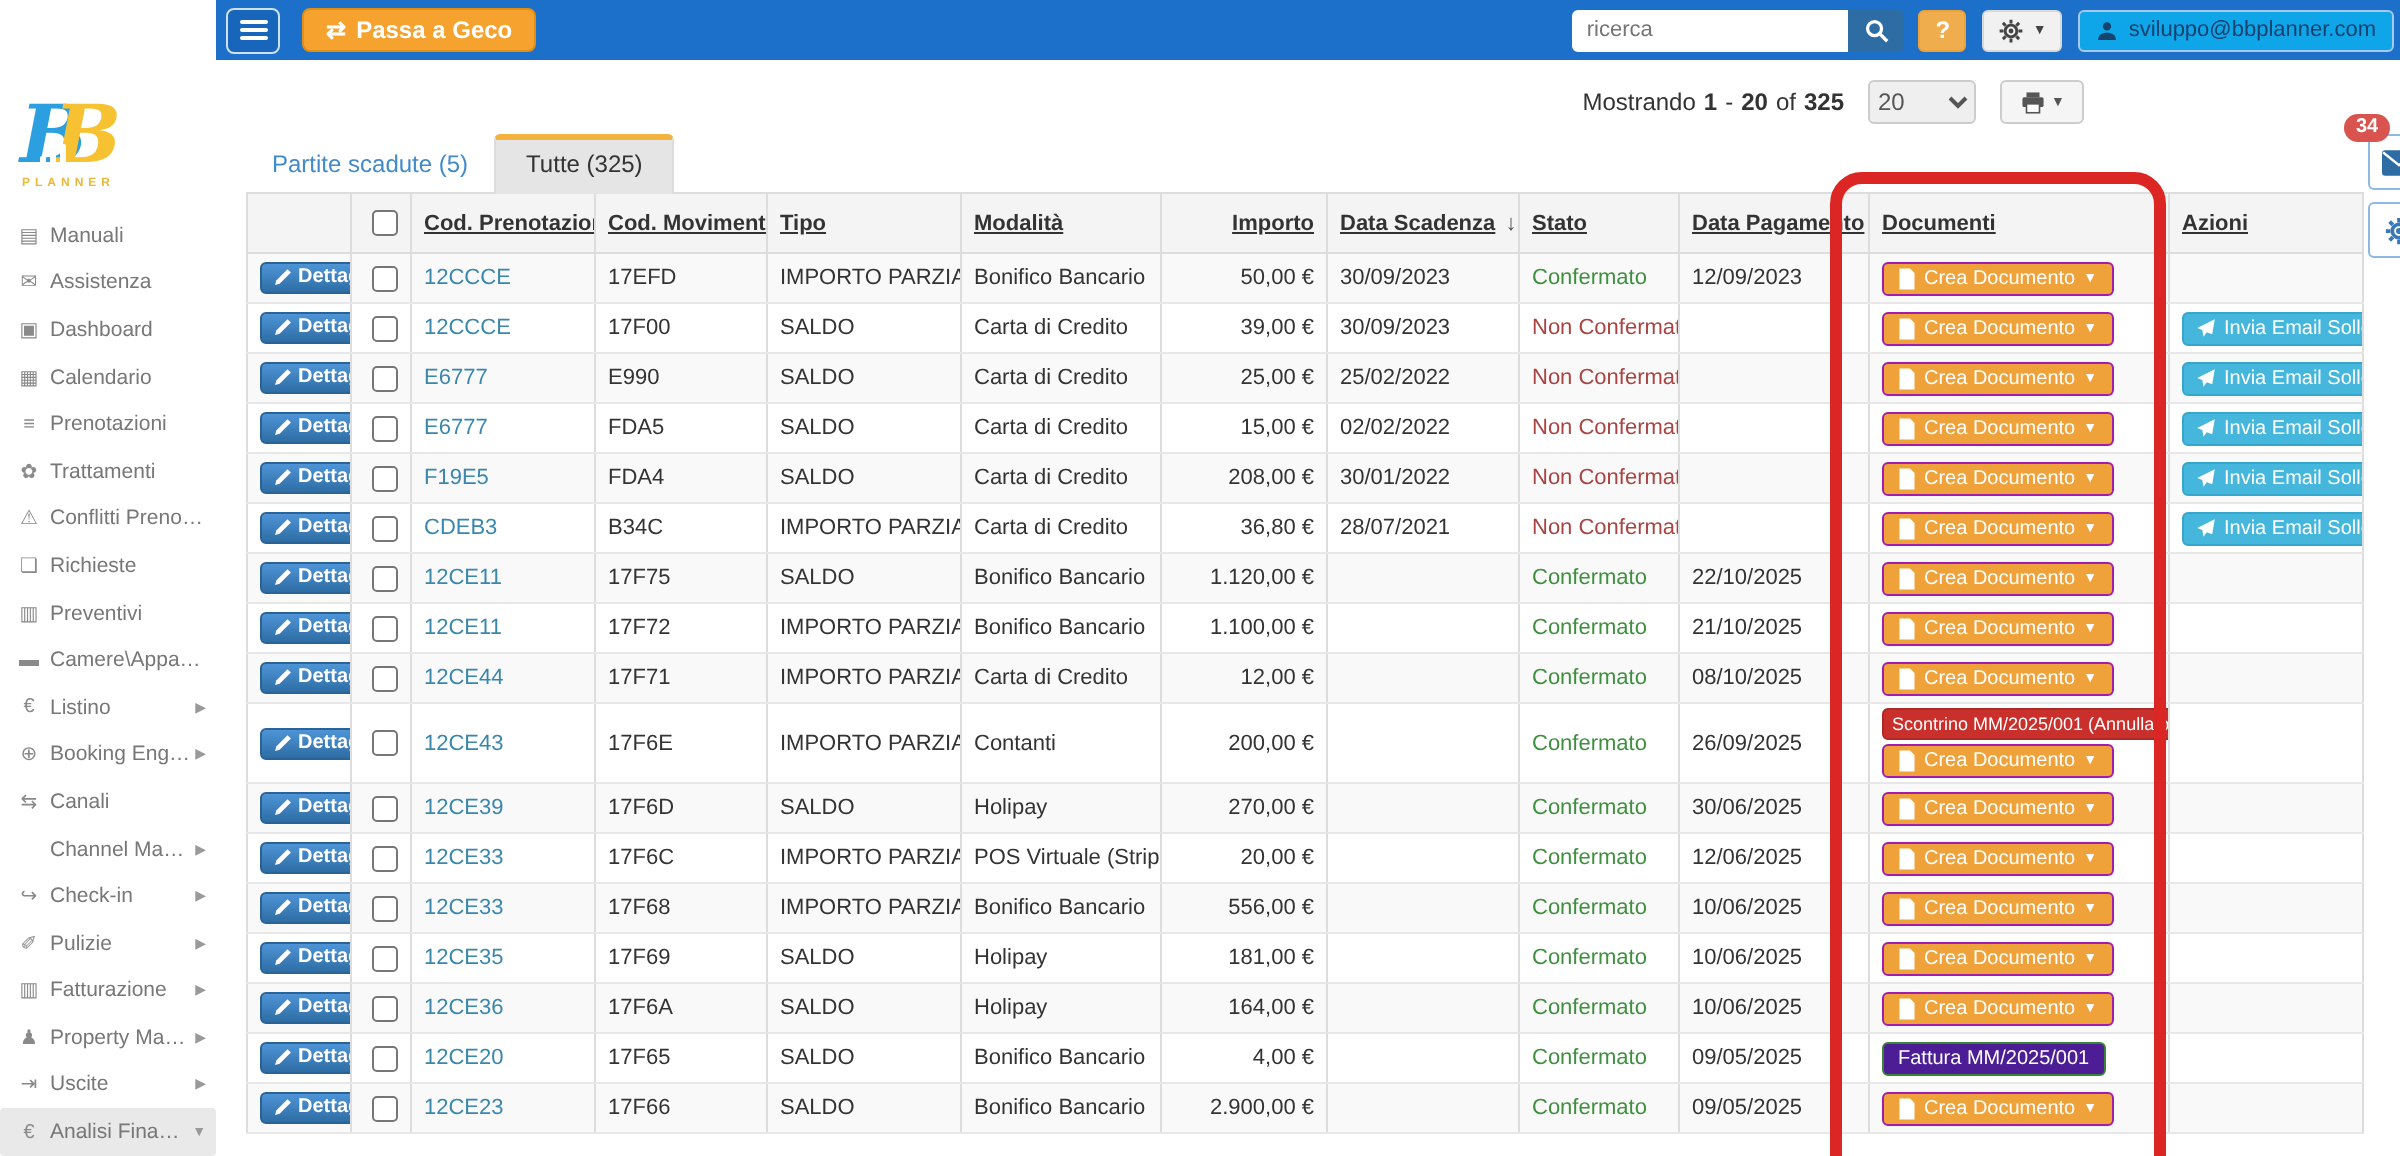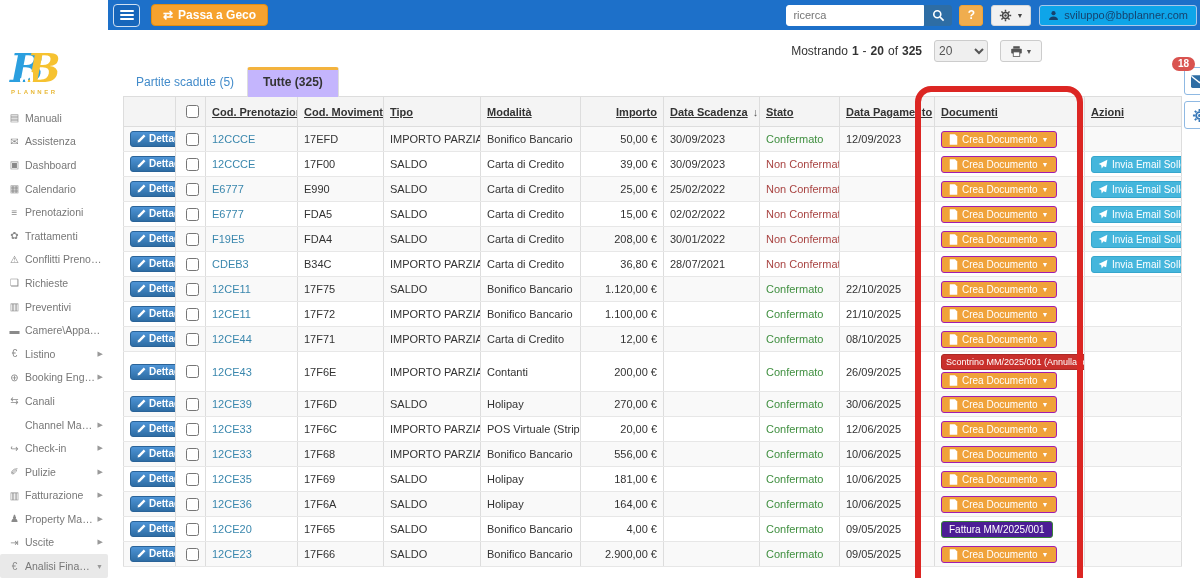--- a/index.html
+++ b/index.html
@@ -44,22 +44,22 @@
   .caret { font-size:7px; line-height:1; }
   
   #main { position:absolute; left:108px; top:30px; width:1092px; height:548px; background:#fff; }
   .toolbar { height:24px; margin-top:9px; display:flex; align-items:center; justify-content:flex-end;
              padding-right:158px; font-size:12px; color:#333; gap:4px; }
   select.page-size { width:54px; height:22px; font-size:12px; border:1px solid #ccc; border-radius:3px; color:#555; margin-left:8px; }
   .btn-print { width:42px; height:22px; background:#f5f5f5; border:1px solid #ccc; border-radius:3px; margin-left:8px;
                display:flex; align-items:center; justify-content:center; gap:3px; cursor:pointer; color:#555; }
   .tabs { display:flex; margin:5px 0 0 15px; height:28px; align-items:center; }
   .tab { font-size:12px; color:#428bca; padding:6px 13px; cursor:pointer; }
-  .tab.active { background:#c4b5fd; border:1px solid #ddd; border-top:3px solid #f3b33e; border-bottom:none;
-                color:#333; font-weight:bold; border-radius:3px 3px 0 0; padding:5px 15px 8px; }
+  .tab.active { background:#e5e5e5; border:1px solid #ddd; border-top:3px solid #f3b33e; border-bottom:none;
+                color:#333; font-weight:normal; border-radius:3px 3px 0 0; padding:5px 15px 8px; }
   
   table { border-collapse:collapse; table-layout:fixed; width:1058px; margin-left:15px; font-size:11px; background:#fff; }
   th { background:#f4f4f4; border:1px solid #ddd; height:30px; text-align:left; padding:0 6px; font-size:11px; color:#333; overflow:hidden; white-space:nowrap; }
   th .hlink { text-decoration:underline; font-weight:bold; color:#333; cursor:pointer; }
   th .sort { text-decoration:none; font-weight:normal; color:#555; margin-left:2px; }
   td { border-right:1px solid #ddd; border-bottom:1px solid #e7e7e7; padding:2px 6px; height:25px;
        overflow:hidden; white-space:nowrap; }
   td:first-child { border-left:1px solid #ddd; }
   tbody tr:nth-child(odd) td { background:#f9f9f9; }
   td.amount, th.amount { text-align:right; }
@@ -794,21 +794,21 @@
               </button>
             </div>
           </td>
           <td></td>
         </tr>
       </tbody>
   </table>
 </div>
 
 <div id="annotation"></div>
-<div id="badge-22">18</div>
+<div id="badge-22">34</div>
 <div class="float-btn" id="float-mail">
   <svg class="ic-svg" width="17" height="13" viewBox="0 0 16 12">
       <rect width="16" height="12" rx="1.5" fill="#2e6da4"></rect>
       <path d="M0.5 1l7.5 6 7.5-6" stroke="#fff" stroke-width="1.2" fill="none"></path>
     </svg>
 </div>
 <div class="float-btn" id="float-gear">
   <svg class="ic-svg" width="15" height="15" viewBox="0 0 16 16">
       <g fill="none" stroke="#3a79b8" stroke-width="2">
         <circle cx="8" cy="8" r="3.6"></circle>

